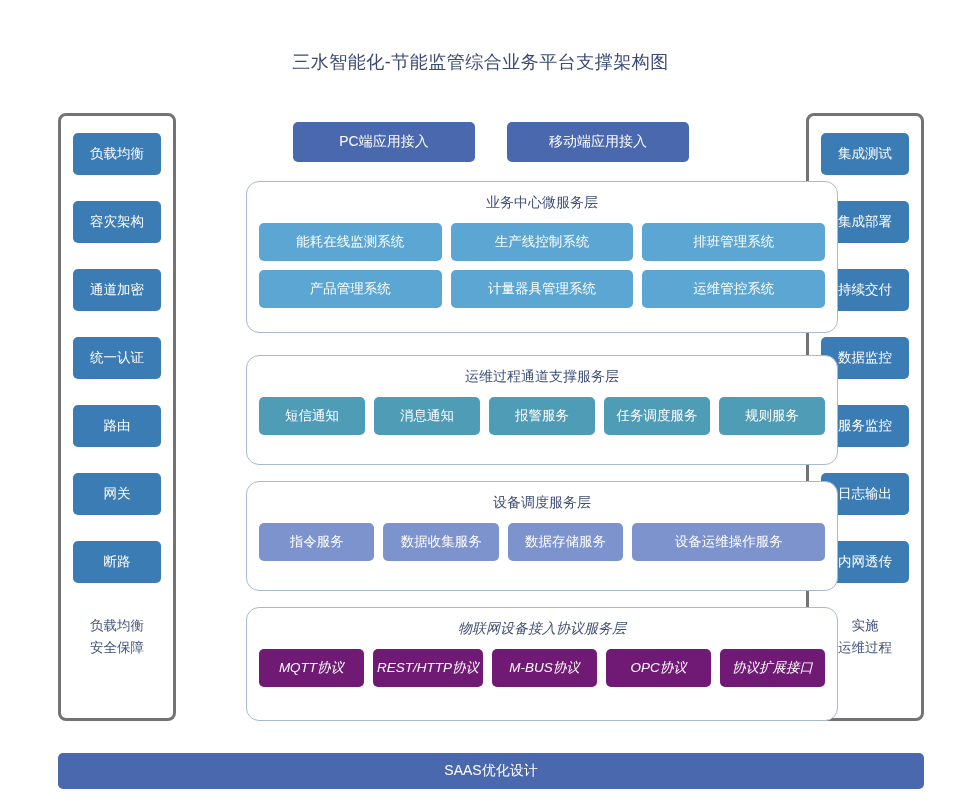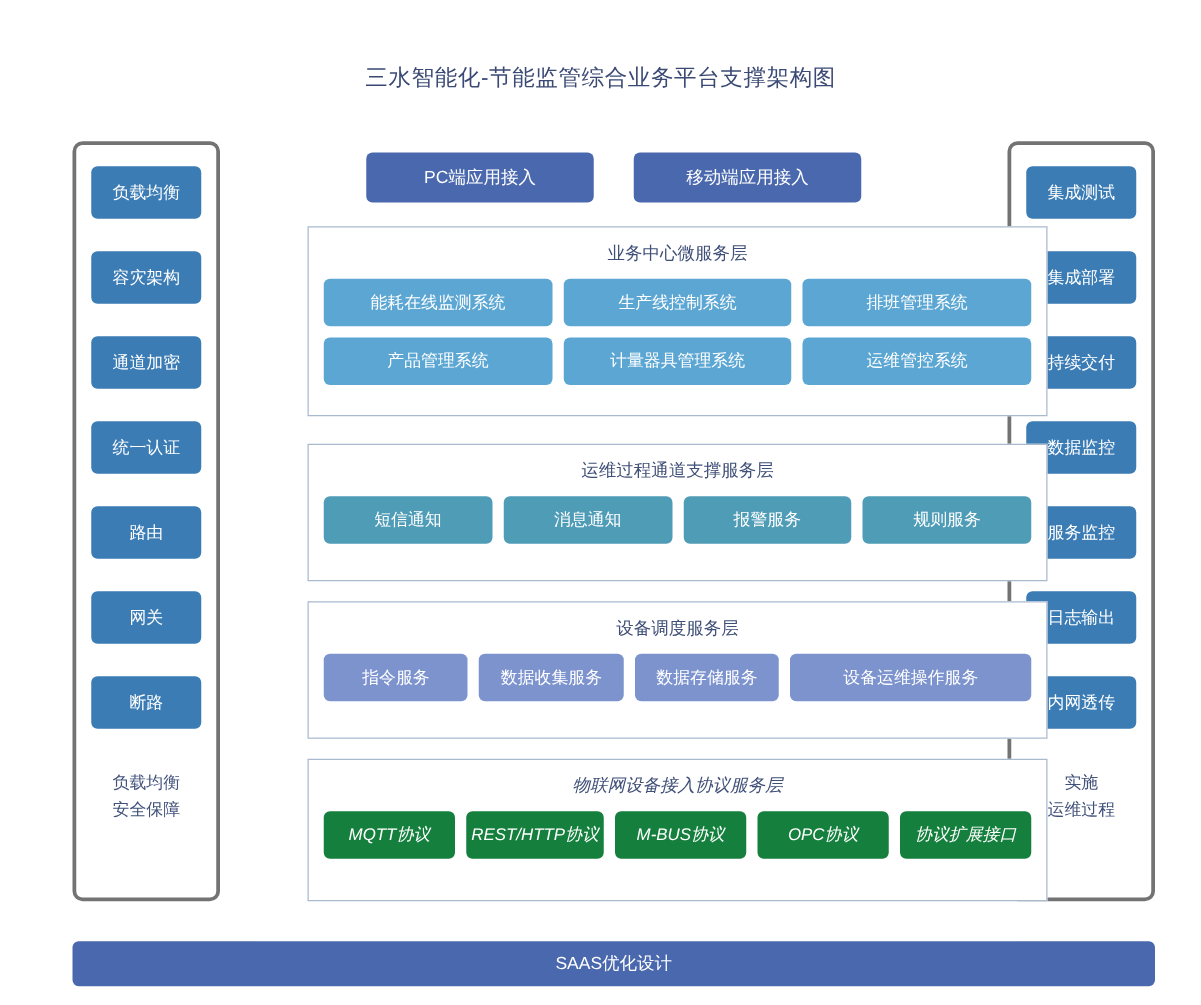--- a/index.html
+++ b/index.html
@@ -111,21 +111,21 @@
     justify-content: center;
     box-sizing: border-box;
   }
 
   
   .layer {
     position: absolute;
     left: 54px;
     width: 592px;
     border: 1px solid #a9bad0;
-    border-radius: 0;
+    border-radius: 13px;
     background: #ffffff;
     box-sizing: border-box;
     padding: 0 12px 12px 12px;
   }
   .layer-title {
     text-align: center;
     font-size: 14px;
     color: #3f4f77;
     padding: 12px 0 11px 0;
   }
@@ -153,21 +153,21 @@
   
   #layer-business { top: 68px;  height: 152px; }
   #layer-ops      { top: 242px; height: 110px; }
   #layer-device   { top: 368px; height: 110px; }
   #layer-iot      { top: 494px; height: 114px; font-style: italic; }
 
   
   .c-business { background: #5ba6d3; }
   .c-ops      { background: #4f9cb7; }
   .c-device   { background: #7d93ce; }
-  .c-iot      { background: #15803d; }
+  .c-iot      { background: #701a75; }
 
   
   .w-wide { flex: 1.72 1 0; }
 
   
   .bottom-bar {
     position: absolute;
     left: 58px;
     top: 733px;
     width: 866px;
@@ -240,20 +240,21 @@
           <div class="chip c-business">运维管控系统</div>
         </div>
       </div>
 
       <div class="layer" id="layer-ops">
         <div class="layer-title">运维过程通道支撑服务层</div>
         <div class="chip-row">
           <div class="chip c-ops">短信通知</div>
           <div class="chip c-ops">消息通知</div>
           <div class="chip c-ops">报警服务</div>
+          <div class="chip c-ops">任务调度服务</div>
           <div class="chip c-ops">规则服务</div>
         </div>
       </div>
 
       <div class="layer" id="layer-device">
         <div class="layer-title">设备调度服务层</div>
         <div class="chip-row">
           <div class="chip c-device">指令服务</div>
           <div class="chip c-device">数据收集服务</div>
           <div class="chip c-device">数据存储服务</div>

